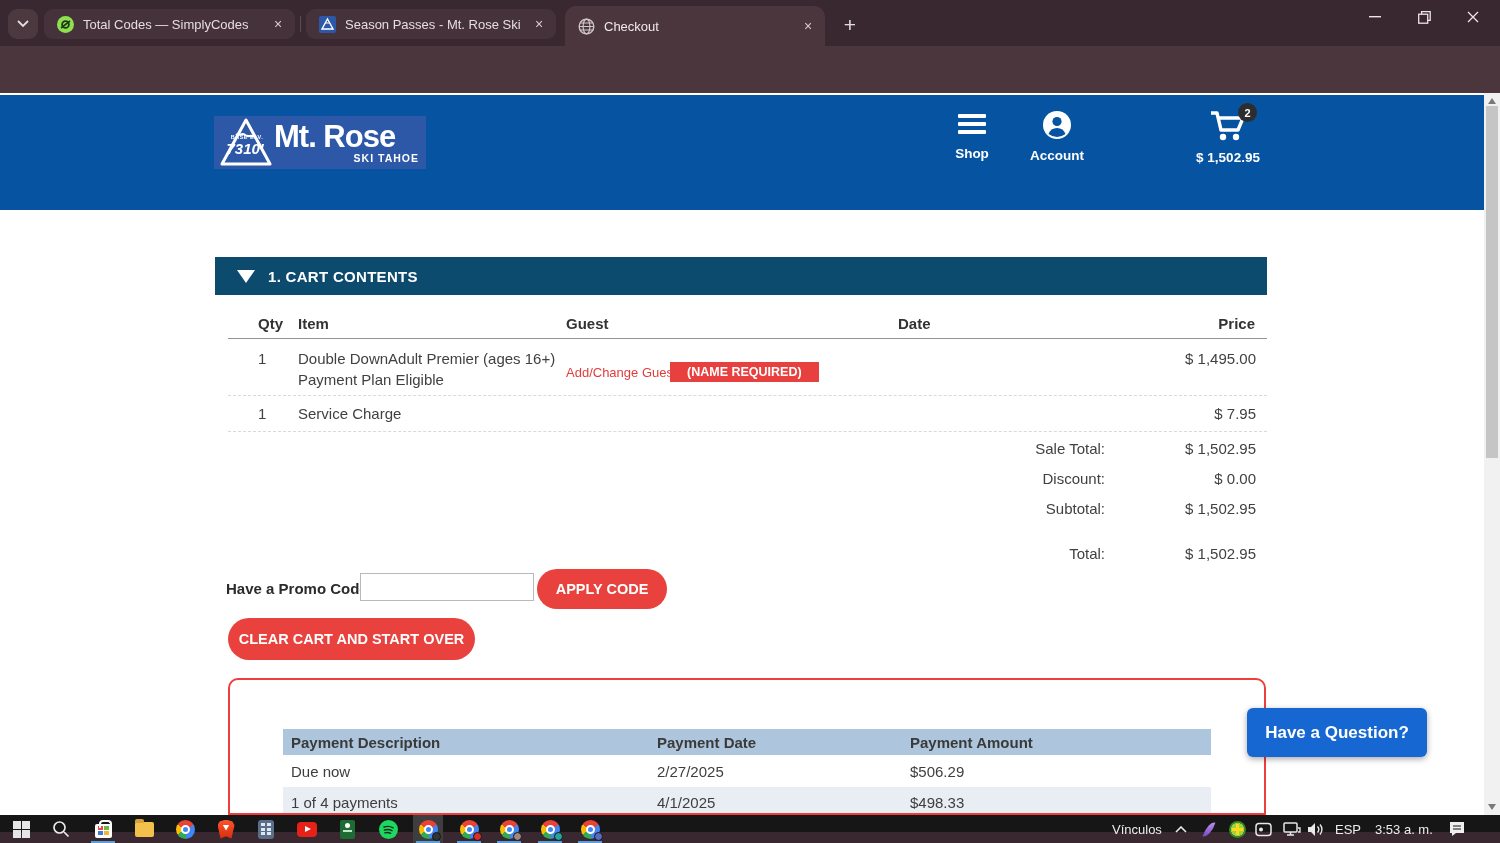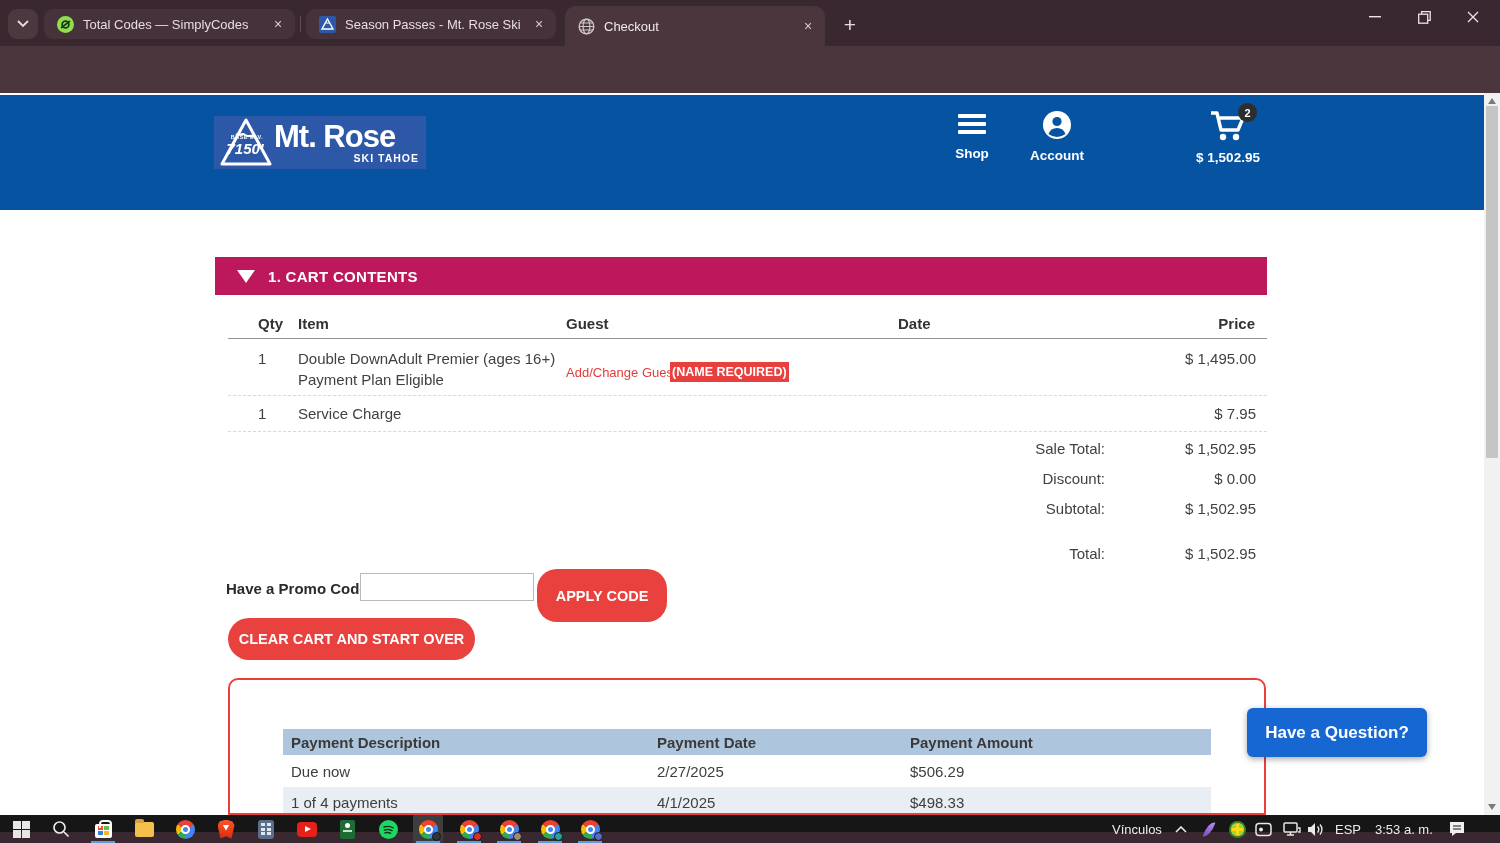--- a/index.html
+++ b/index.html
@@ -49,43 +49,43 @@
     font-size:5.5px; font-weight:700; letter-spacing:.5px; }
   #logo .mt-elev { position:absolute; left:6px; top:24px; width:50px; text-align:center; color:#fff;
     font-size:15px; font-weight:800; font-style:italic; }
   .hnav { position:absolute; top:15px; text-align:center; color:#fff; }
   .hnav .hlabel { font-size:13.5px; font-weight:700; margin-top:4px; line-height:15px; }
   .cart-badge { position:absolute; right:-10px; top:-7px; width:19px; height:19px; border-radius:50%;
     background:#2d2d2d; color:#fff; font-size:11px; font-weight:700; display:flex; align-items:center;
     justify-content:center; }
 
   
-  #cart-bar { position:absolute; left:215px; top:164px; width:1052px; height:38px; background:#be185d;
+  #cart-bar { position:absolute; left:215px; top:164px; width:1052px; height:38px; background:#0c4a6e;
     color:#fff; display:flex; align-items:center; }
   #cart-bar .tri { width:0; height:0; border-left:9px solid transparent; border-right:9px solid transparent;
     border-top:13px solid #fff; margin:0 13px 0 22px; }
   #cart-bar .sec-title { font-size:15px; font-weight:700; letter-spacing:.3px; }
 
   .th { position:absolute; font-size:15px; font-weight:700; color:#333; }
   #thead-line { position:absolute; left:228px; top:245px; width:1039px; border-bottom:1px solid #949494; }
   .cellL { position:absolute; font-size:15px; color:#414141; }
   .cellR { position:absolute; font-size:15px; color:#414141; text-align:right; }
   .dashed { position:absolute; border-bottom:1px dashed #d9d9d9; }
   .guest-link { color:#e03c3c; font-size:13px; }
-  .guest-badge { background:#e8403e; color:#fff; font-size:12.5px; font-weight:700; padding:3px 2px; margin-left:4px; }
+  .guest-badge { background:#e8403e; color:#fff; font-size:12.5px; font-weight:700; padding:3px 17px; margin-left:4px; }
 
   .tot-label { position:absolute; width:200px; text-align:right; font-size:15px; color:#414141; left:905px; }
   .tot-value { position:absolute; width:170px; text-align:right; font-size:15px; color:#414141; left:1086px; }
 
   #promo-label { position:absolute; left:226px; top:487px; font-size:15px; font-weight:700; color:#2b2b2b; }
   #promo-input { position:absolute; left:360px; top:480px; width:174px; height:28px; border:1px solid #b9b9b9;
     background:#fff; font-size:14px; padding:0 6px; }
   .red-btn { position:absolute; background:#e8413e; color:#fff; font-weight:700; border:none;
     display:flex; align-items:center; justify-content:center; font-family:"Liberation Sans",sans-serif; }
-  #apply-btn { left:537px; top:476px; width:130px; height:53px; border-radius:20px; font-size:14.5px; }
+  #apply-btn { left:537px; top:476px; width:130px; height:40px; border-radius:20px; font-size:14.5px; }
   #clear-btn { left:228px; top:525px; width:247px; height:42px; border-radius:21px; font-size:14.5px; }
 
   
   #plan-box { position:absolute; left:228px; top:585px; width:1038px; height:137px; border:2px solid #ec3f3d;
     border-radius:10px 10px 0 0; background:#fff; overflow:hidden; }
   #plan-intro { position:absolute; left:0; top:18px; width:100%; text-align:center; font-size:16px; color:#1e1e1e; }
   #plan-table { position:absolute; left:53px; top:49px; width:928px; }
   .prow { position:relative; width:100%; }
   .prow.head { height:26px; background:#aec6dd; }
   .prow.r1 { height:32px; background:#fff; }
@@ -248,21 +248,21 @@
 
 <div id="page">
 
   <div id="site-header">
     <div id="logo">
       <svg style="position:absolute;left:4px;top:2px;" width="56" height="50" viewBox="0 0 56 50">
         <path d="M28 2 L52 46 H4 Z" fill="none" stroke="#fff" stroke-width="3" stroke-linejoin="round"></path>
         <path d="M18 16c3 3 6-2 9 1s6-1 9 2" fill="none" stroke="#fff" stroke-width="2"></path>
       </svg>
       <span class="mt-baseelv">BASE ELV.</span>
-      <span class="mt-elev">7150'</span>
+      <span class="mt-elev">7310'</span>
       <span class="mt-name">Mt. Rose</span>
       <span class="mt-tag">SKI TAHOE</span>
     </div>
 
     <div class="hnav" style="left:944px; width:56px;">
       <div style="display:inline-block;">
         <div style="width:28px;height:4px;background:#fff;border-radius:1px;margin:4px auto;"></div>
         <div style="width:28px;height:4px;background:#fff;border-radius:1px;margin:4px auto;"></div>
         <div style="width:28px;height:4px;background:#fff;border-radius:1px;margin:4px auto;"></div>
       </div>

